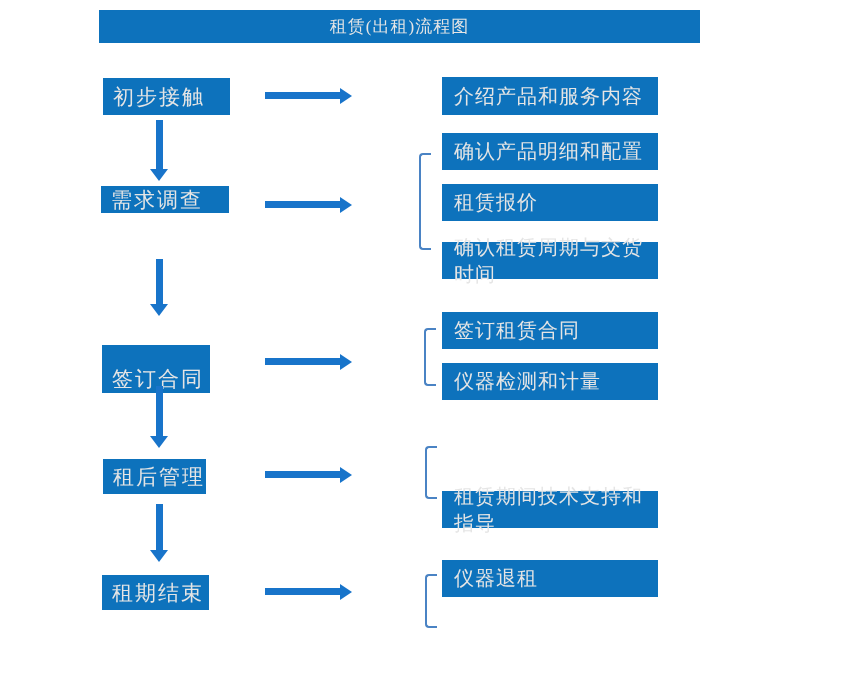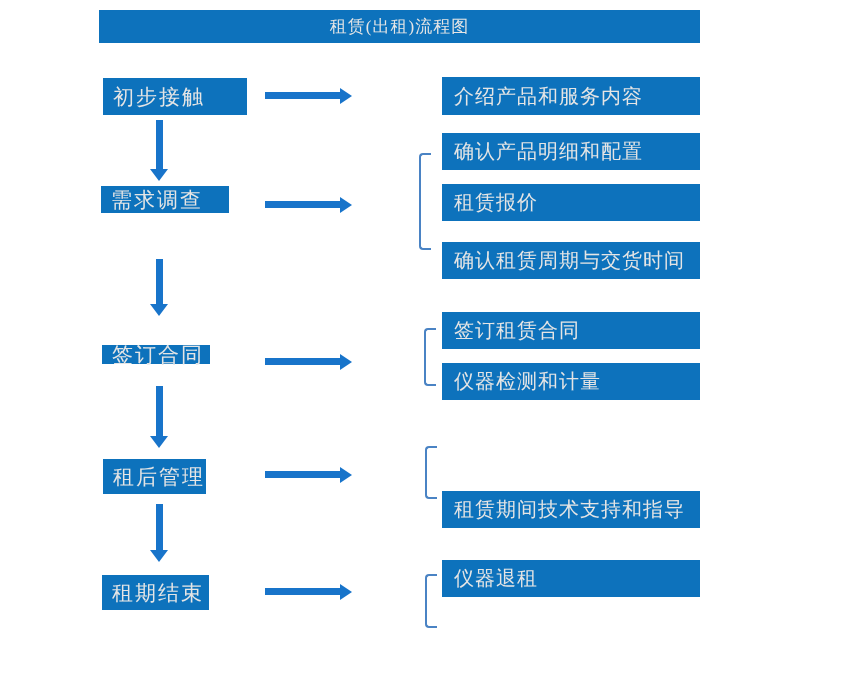--- a/index.html
+++ b/index.html
@@ -11,27 +11,27 @@
     position:absolute;background:#0d72bc;color:#e5e5e5;font-weight:normal;
     display:flex;align-items:center;box-sizing:border-box;
   }
   
   .titlebar{
     left:99px;top:10px;width:601px;height:33px;justify-content:center;
     font-size:17px;letter-spacing:1px;
   }
   
   .lbox{font-size:21px;padding-left:10px;letter-spacing:2px;}
-  .l1{left:103px;top:78px;width:144px;height:37px;}
+  .l1{left:103px;top:78px;width:127px;height:37px;}
   .l2{left:101px;top:186px;width:128px;height:27px;}
-  .l3{left:102px;top:345px;width:108px;height:19px;}
+  .l3{left:102px;top:345px;width:108px;height:48px;align-items:flex-end;}
   .l4{left:103px;top:459px;width:103px;height:35px;}
   .l5{left:102px;top:575px;width:107px;height:35px;}
   
-  .rbox{left:442px;width:258px;height:37px;font-size:20px;padding-left:12px;letter-spacing:1px;}
+  .rbox{left:442px;width:216px;height:37px;font-size:20px;padding-left:12px;letter-spacing:1px;}
   .r1{top:77px;height:38px;}
   .r2{top:133px;}
   .r3{top:184px;}
   .r4{top:242px;}
   .r5{top:312px;}
   .r6{top:363px;}
   .r7{top:421px;}
   .r8{top:491px;}
   .r9{top:560px;}
   .r10{top:610px;}

